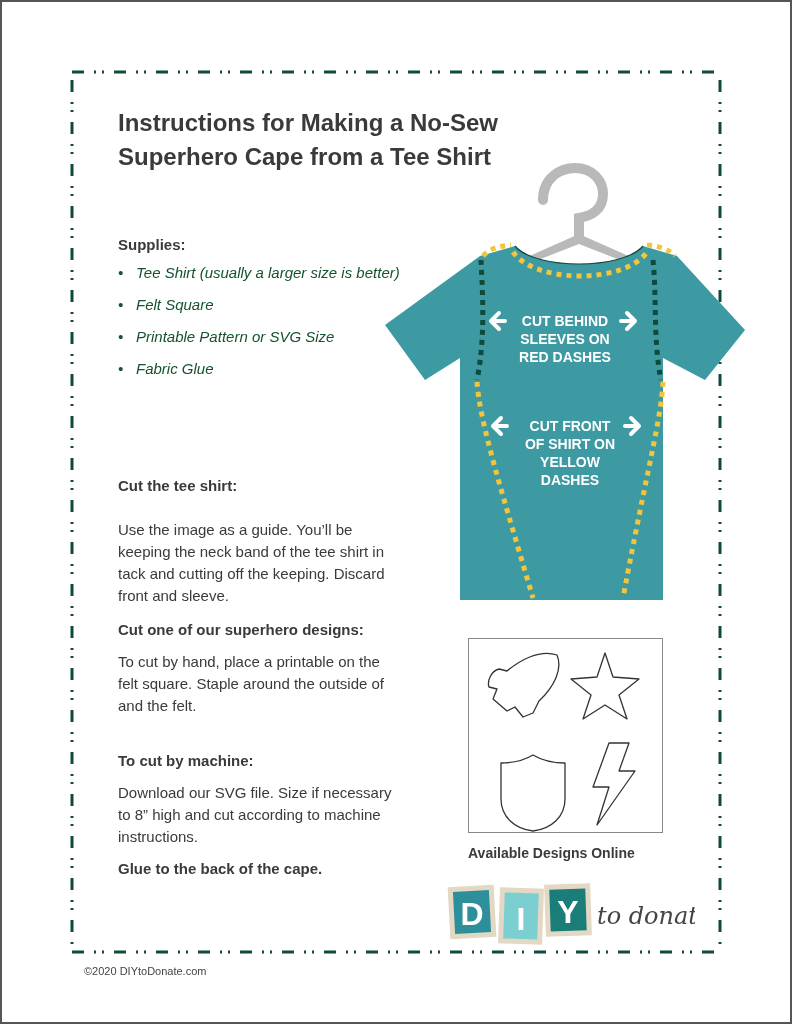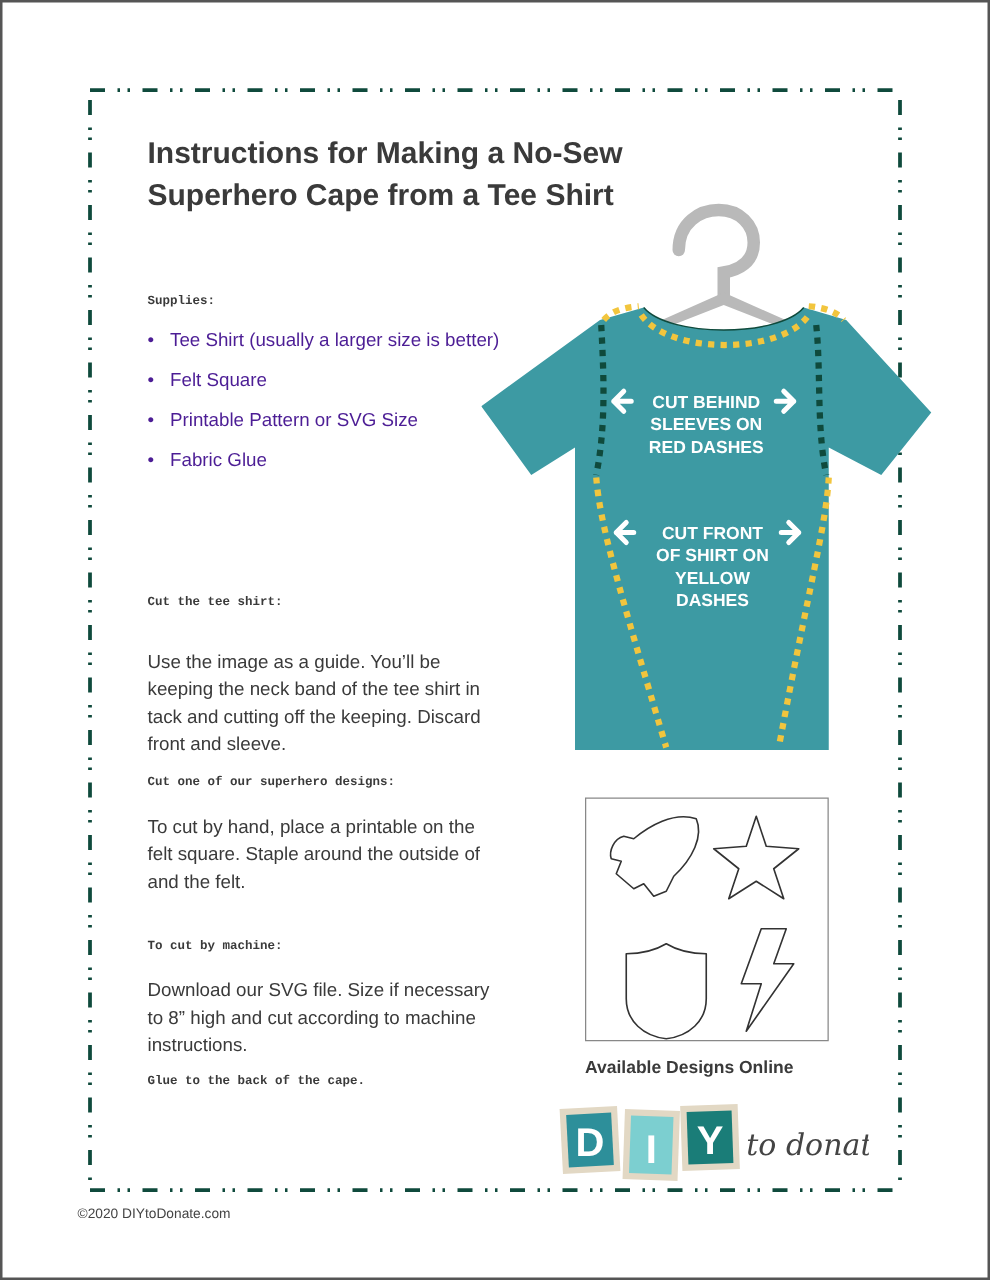--- a/index.html
+++ b/index.html
@@ -9,42 +9,42 @@
       position: absolute; left: 0; top: 0; width: 792px; height: 1024px;
       border: 2px solid #555555;
     }
     .deco-border { position: absolute; left: 0; top: 0; }
     .title {
       position: absolute; left: 118px; top: 106px; width: 460px;
       font-size: 24px; font-weight: bold; line-height: 34px; color: #3a3a3a;
     }
     .title div { white-space: nowrap; }
     .section-head {
-      position: absolute; left: 118px; font-size: 10px; font-weight: bold; color: #3a3a3a; font-family: Liberation Mono, monospace;
+      position: absolute; left: 118px; font-size: 15px; font-weight: bold; color: #3a3a3a;
     }
     .supplies-list { position: absolute; left: 118px; top: 263px; list-style: none; }
     .supplies-list li {
-      font-size: 15px; height: 32px; line-height: 20px; white-space: nowrap; color: #4c1d95;
+      font-size: 15px; height: 32px; line-height: 20px; white-space: nowrap; color: #14532d; font-style: italic;
     }
     .supplies-list li .bullet { display: inline-block; width: 18px; }
     .para {
       position: absolute; left: 118px; width: 300px; font-size: 15px; line-height: 22px; color: #3a3a3a;
     }
     .shirt-svg { position: absolute; left: 385px; top: 160px; }
     .designs-box {
       position: absolute; left: 468px; top: 638px; width: 195px; height: 195px;
       border: 1px solid #888888;
     }
     .designs-caption {
       position: absolute; left: 468px; top: 845px; width: 195px; text-align: left;
       font-size: 14px; font-weight: bold; color: #3a3a3a;
     }
     .logo { position: absolute; left: 445px; top: 880px; }
     .copyright {
-      position: absolute; left: 62px; top: 965px; font-size: 11px; color: #444444;
+      position: absolute; left: 84px; top: 965px; font-size: 11px; color: #444444;
     }
     .shirt-label {
       position: absolute; color: #ffffff; font-weight: bold; font-size: 14px;
       line-height: 18px; text-align: center;
     }
   </style>
 </head>
 <body>
 
 <div class="page-frame"></div>

